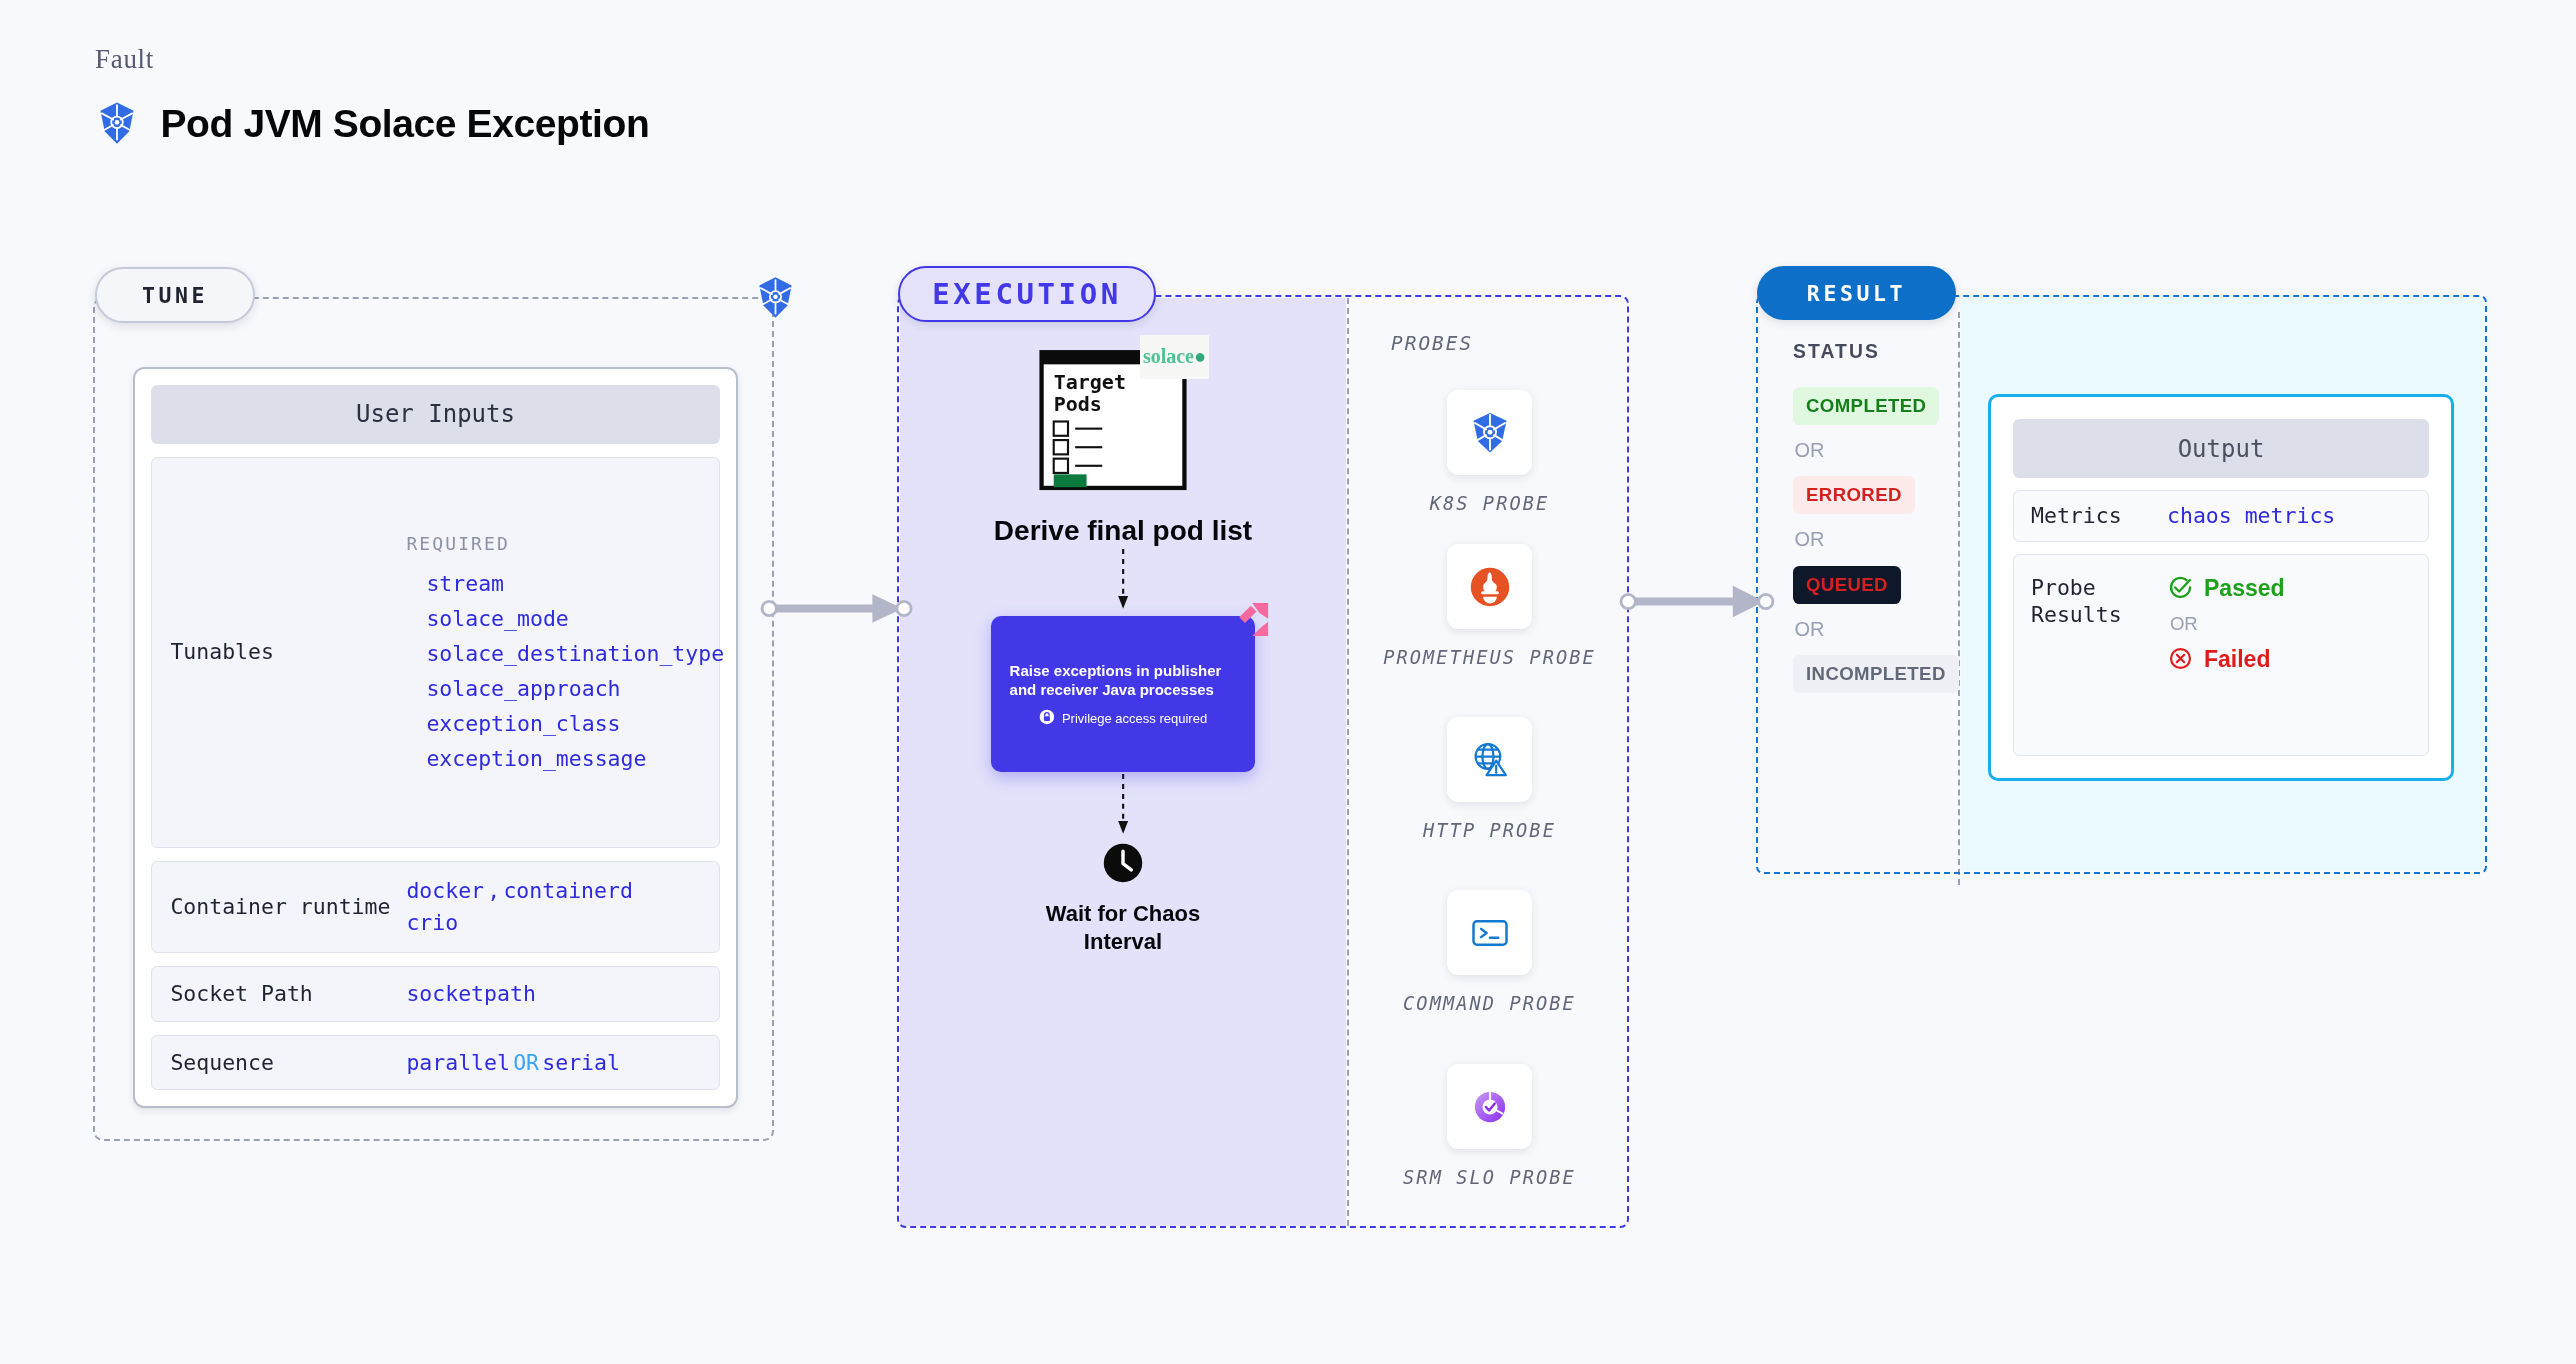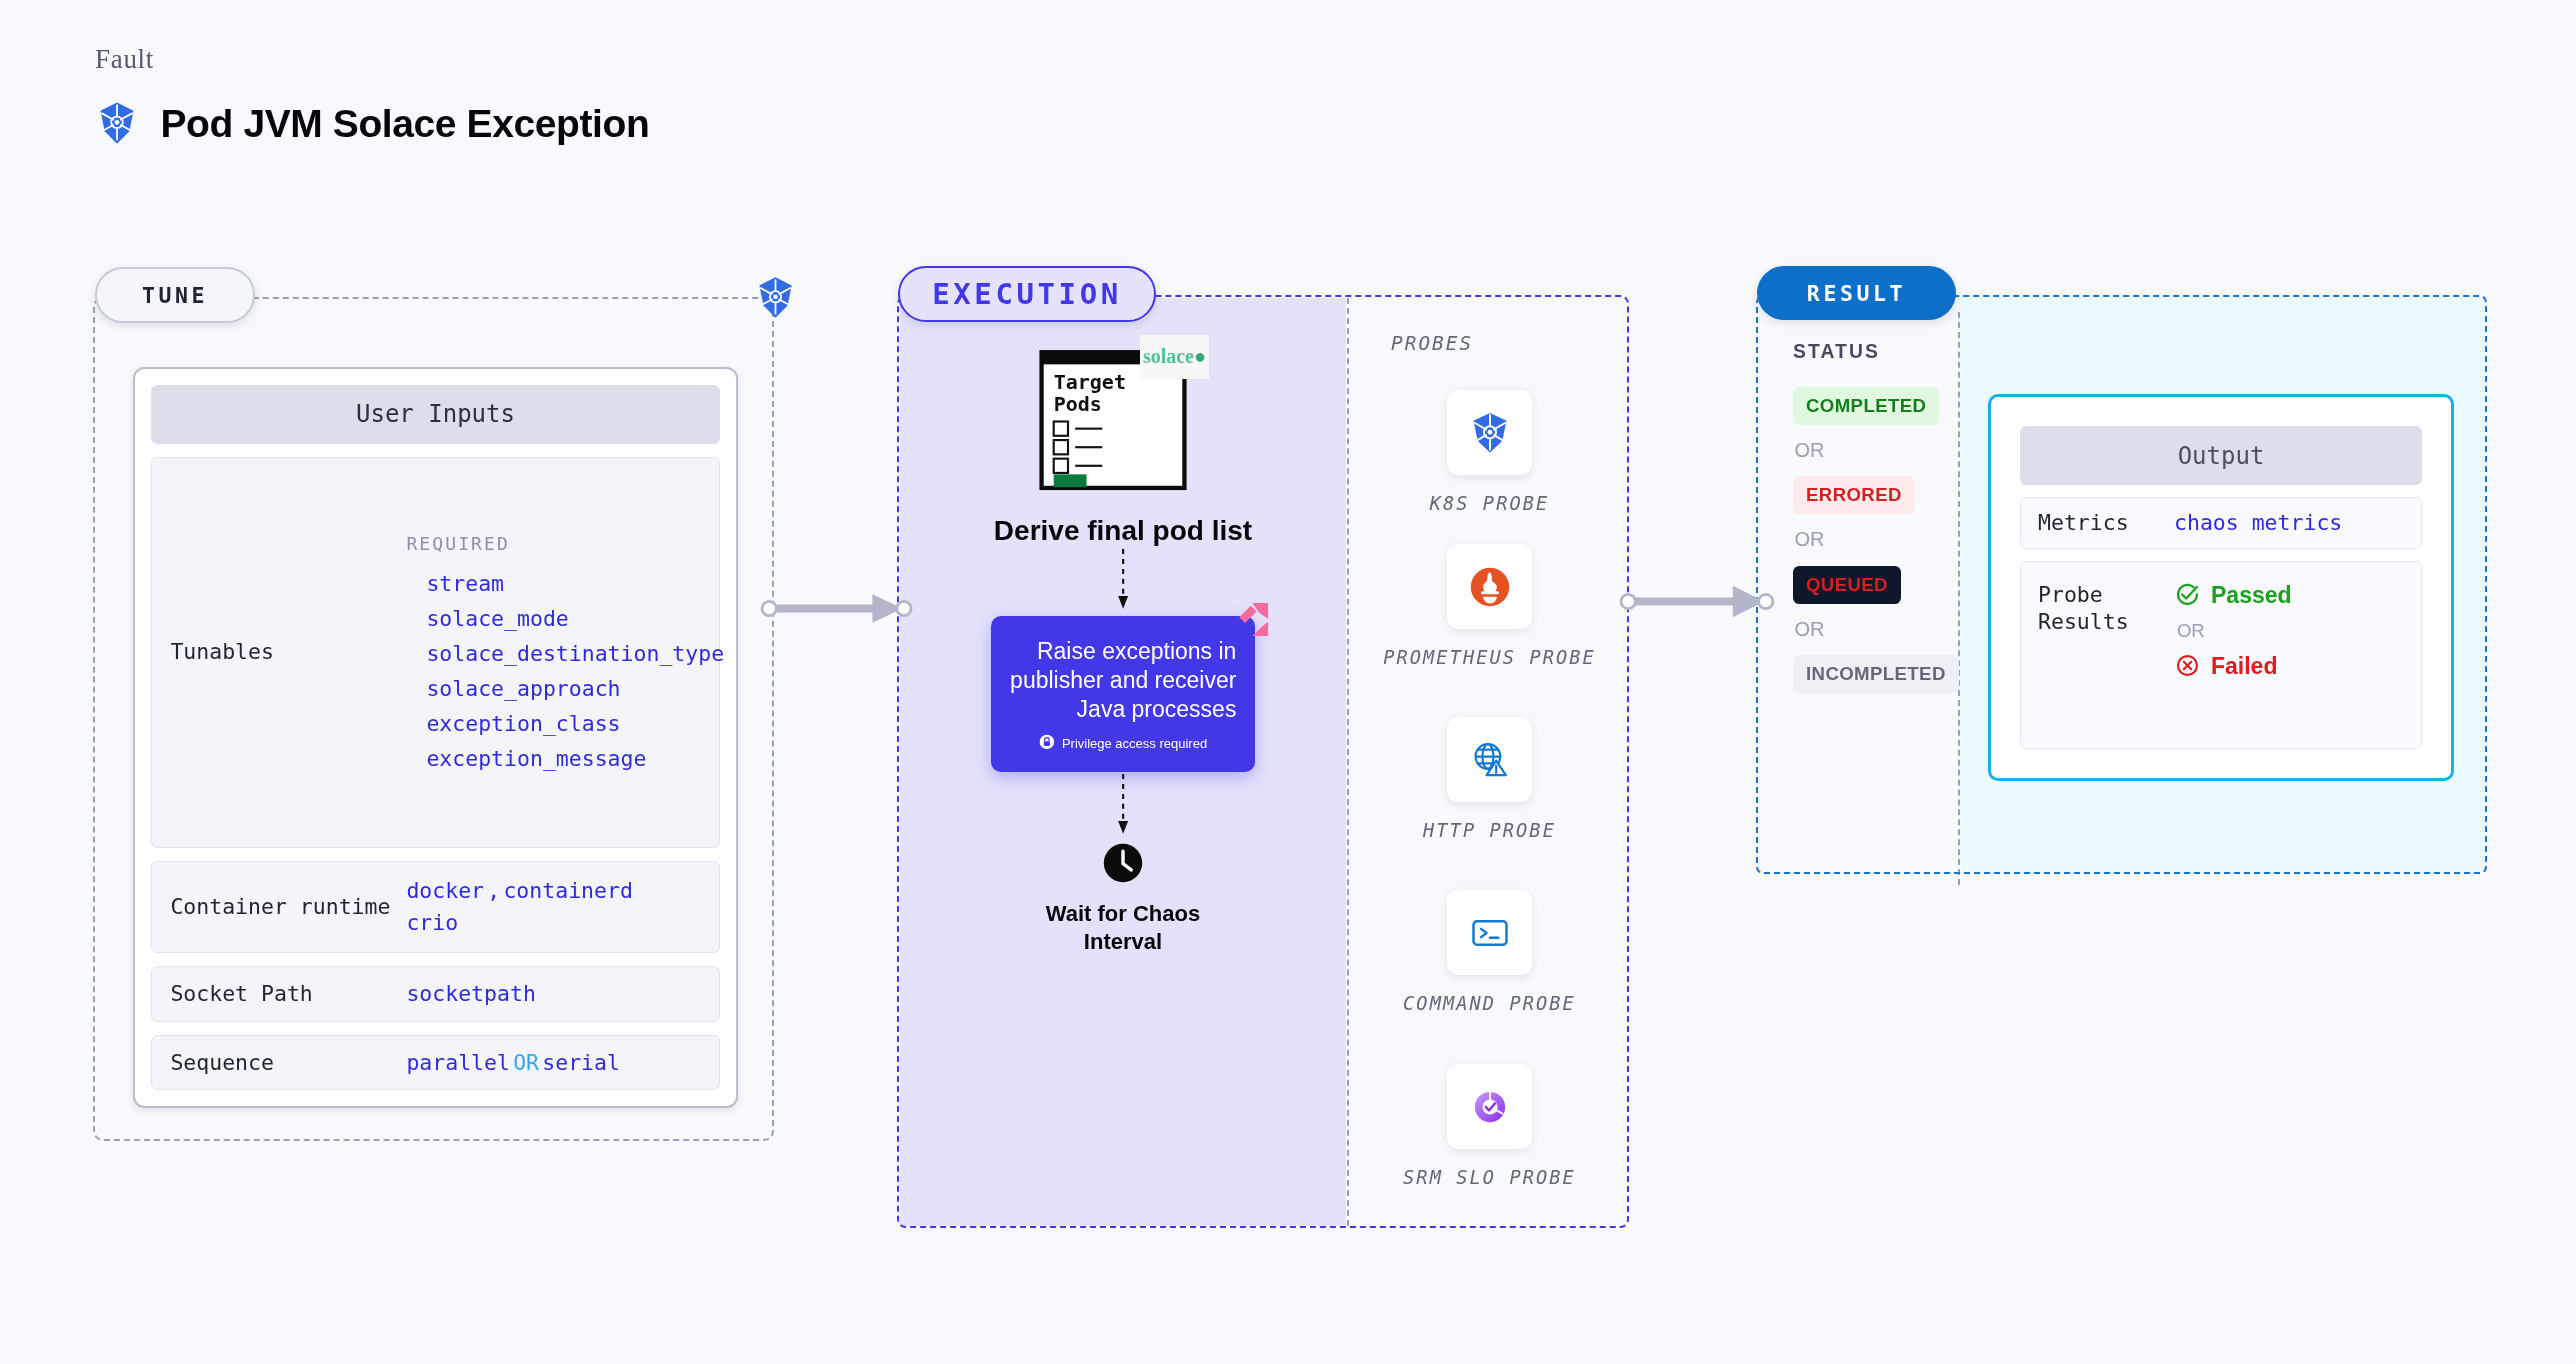--- a/index.html
+++ b/index.html
@@ -116,21 +116,21 @@
     margin-top: 18.6px; font-size: 28px; font-weight: 700; color: #06070a; text-align: center;
   }
   .dashed-arrow { height: 69px; display: flex; align-items: center; justify-content: center; }
   #purple-box {
     position: relative; width: 264px; min-height: 156px; background: #4338e8;
     border-radius: 10px; box-shadow: 0 5.7px 15.8px rgba(67,56,232,.30);
     display: flex; flex-direction: column; align-items: center; justify-content: center;
     padding: 15.8px 18.6px 14.3px;
   }
   #purple-text {
-    color: #ffffff; font-size: 23px; font-weight: 400; text-align: right; line-height: 1.27;
+    color: #ffffff; font-size: 15px; font-weight: 700; text-align: left; line-height: 1.27;
   }
   #privilege-row { display: flex; align-items: center; gap: 7.2px; margin-top: 10px; }
   #privilege-text { color: #ffffff; font-size: 13px; }
   #litmus-corner { position: absolute; right: -15.8px; top: -15.8px; width: 39px; height: 39px; }
   #clock-caption {
     margin-top: 13px; font-size: 22px; font-weight: 700; color: #06070a;
     text-align: center; line-height: 1.3;
   }
 
   
@@ -156,21 +156,21 @@
   }
   .or-text { font-size: 20px; color: #9aa0b4; margin: 14.3px 0 14.3px 1.4px; }
 
   #output-area {
     position: absolute; left: 1961px; top: 298px; width: 524px; height: 573px;
     background: #eafaff;
   }
   #output-card {
     position: absolute; left: 1988px; top: 394px; width: 466px; height: 387px;
     background: #ffffff; border: 3.6px solid #17b0ec; border-radius: 10px;
-    padding: 29px; display: flex; flex-direction: column; gap: 11.5px;
+    padding: 22px; display: flex; flex-direction: column; gap: 11.5px;
   }
   #output-header {
     background: #dcdeea; border-radius: 6.4px; height: 59px;
     display: flex; align-items: center; justify-content: center;
     font-family: "DejaVu Sans Mono", monospace; font-size: 24px; color: #4b5060; font-weight: 500;
   }
   .out-row {
     background: #f9fafd; border: 1.4px solid #e2e5ee; border-radius: 6.4px;
     display: flex; align-items: center; padding: 11.5px 17px;
   }

